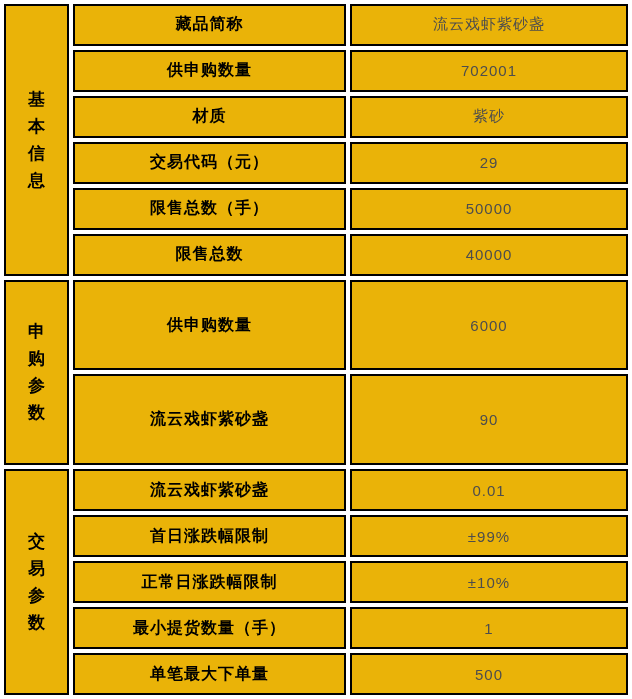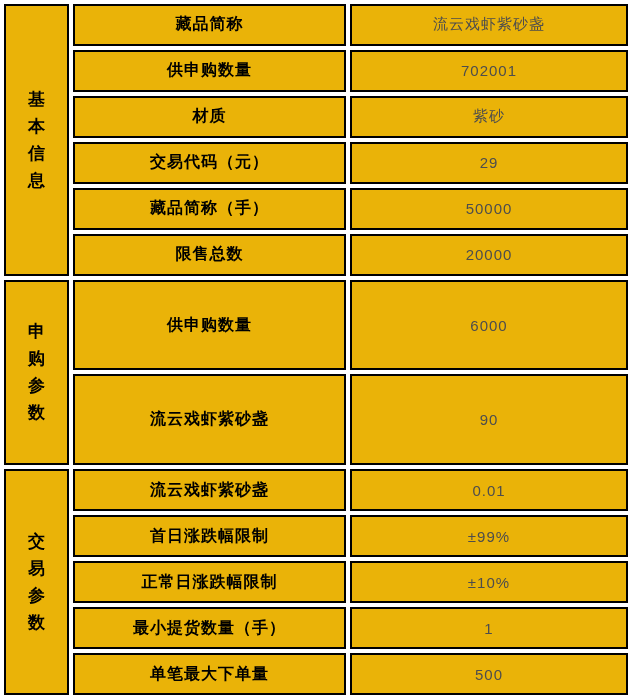--- a/index.html
+++ b/index.html
@@ -79,26 +79,26 @@
       </tr>
       <tr>
         <td class="label">材质</td>
         <td class="value">紫砂</td>
       </tr>
       <tr>
         <td class="label">交易代码（元）</td>
         <td class="value">29</td>
       </tr>
       <tr>
-        <td class="label">藏品简称（手）</td>
+        <td class="label">限售总数（手）</td>
         <td class="value">50000</td>
       </tr>
       <tr>
         <td class="label">限售总数</td>
-        <td class="value">20000</td>
+        <td class="value">40000</td>
       </tr>
       <tr>
         <td class="section" rowspan="2">
           <div class="vtext">
             <div>申</div>
             <div>购</div>
             <div>参</div>
             <div>数</div>
           </div>
         </td>

